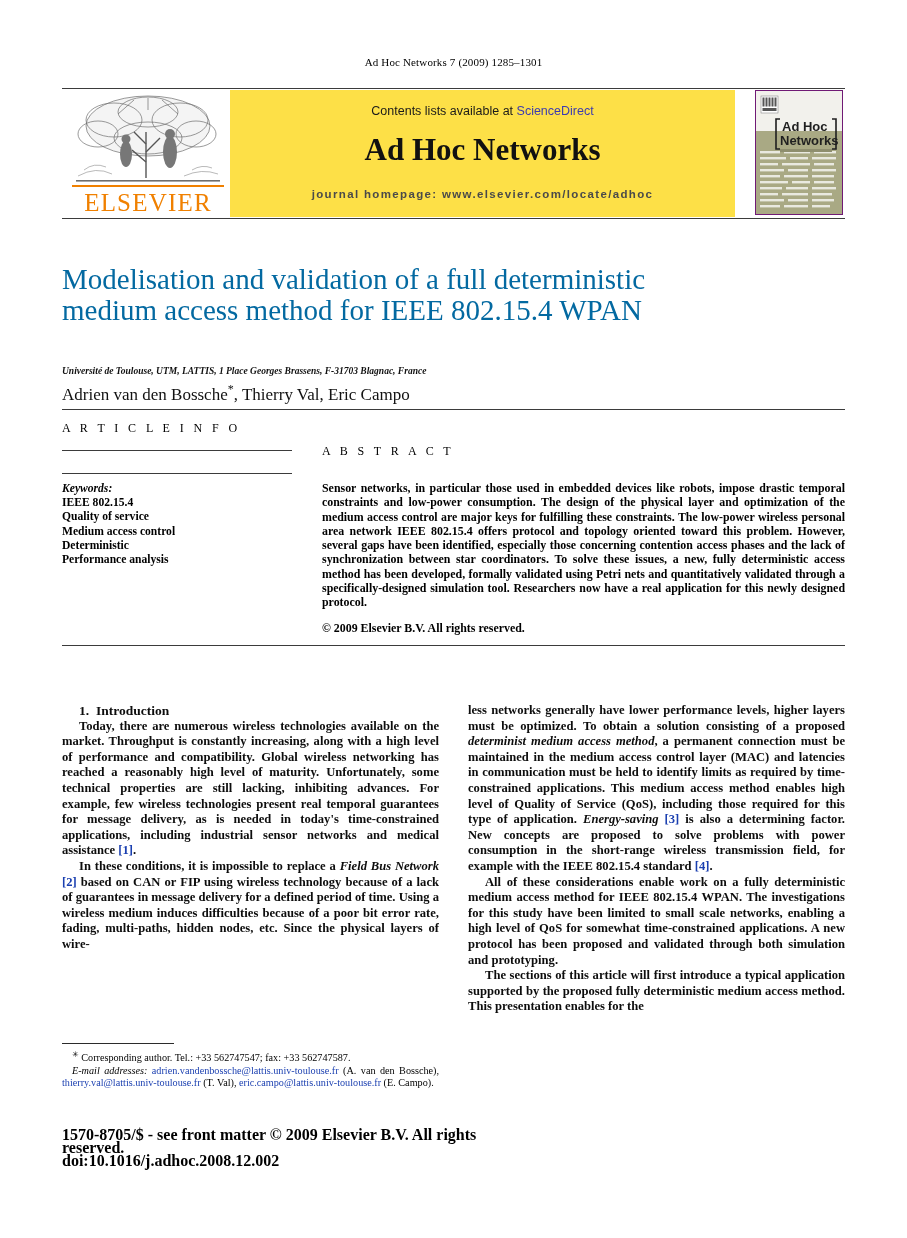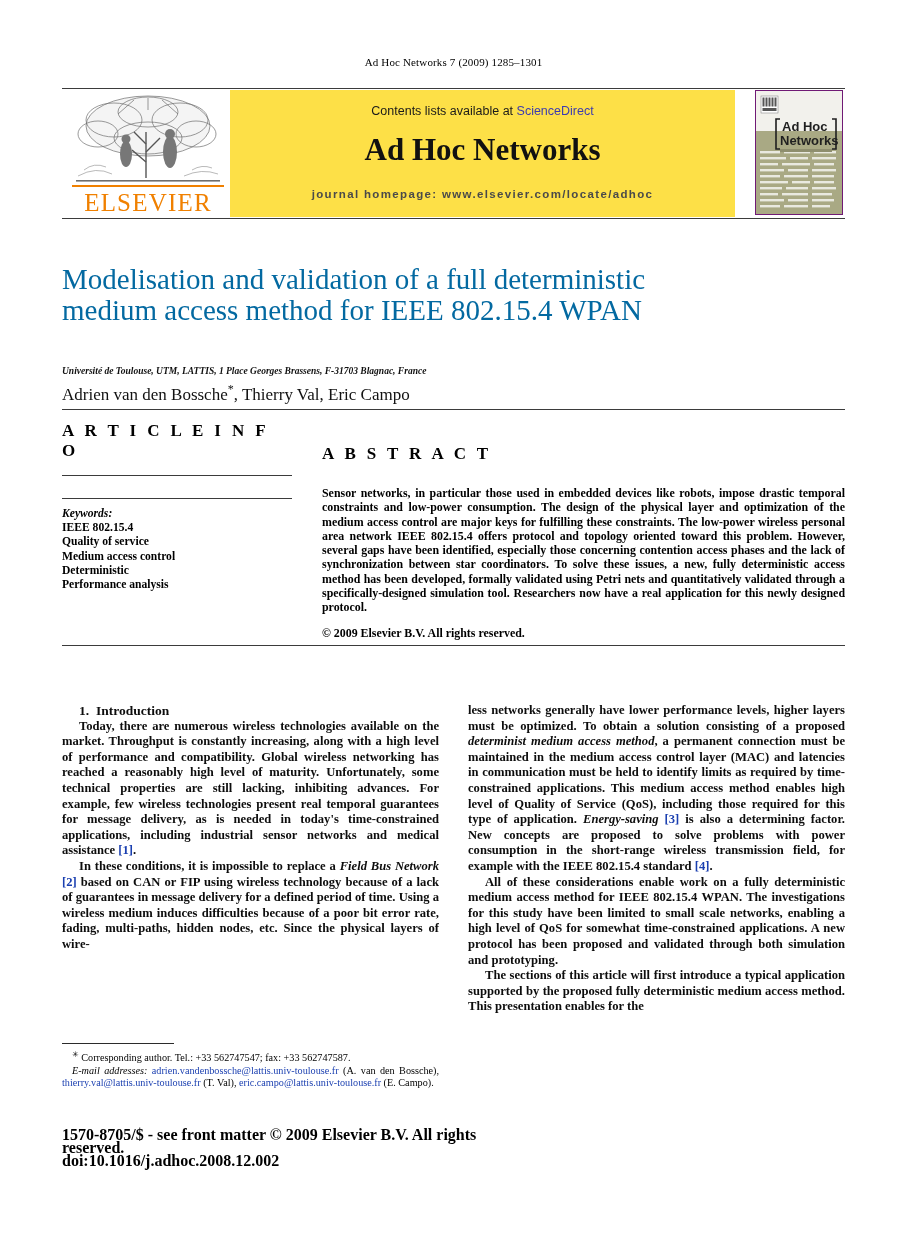--- a/index.html
+++ b/index.html
@@ -185,22 +185,22 @@
     width: 230px;
   }
   .col-abs {
     position: absolute;
     left: 322px;
     top: 444px;
     width: 523px;
   }
   .sec-head {
     font-family: "Liberation Serif", serif;
-    font-weight: bold;
-    font-size: 17px;
+    font-weight: normal;
+    font-size: 12px;
     letter-spacing: 3.4px;
   }
   .thin-rule {
     height: 1px;
     background: #3b3b3b;
     margin-top: 14px;
     margin-bottom: 8px;
   }
   .history, .keywords {
     font-size: 11.6px;

